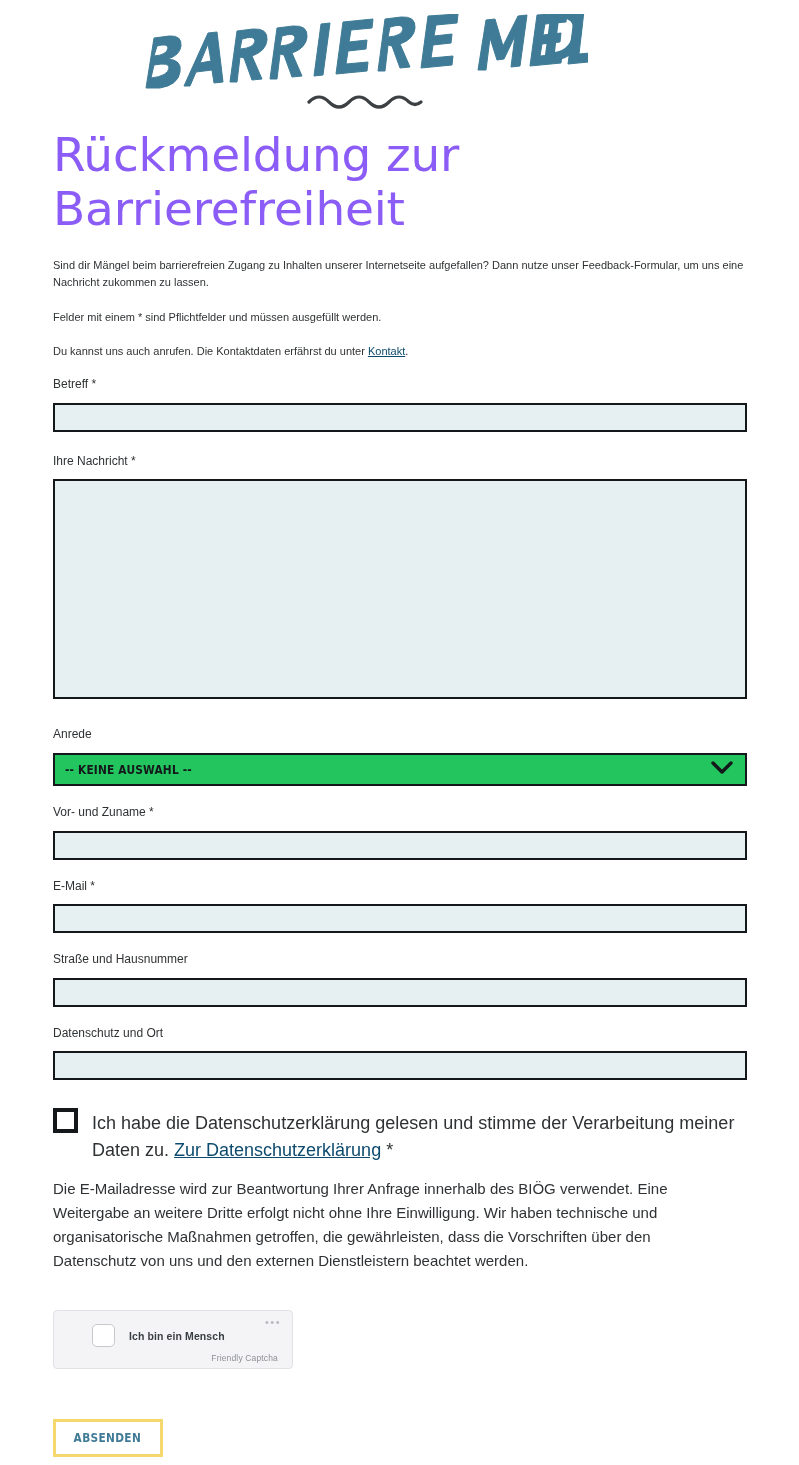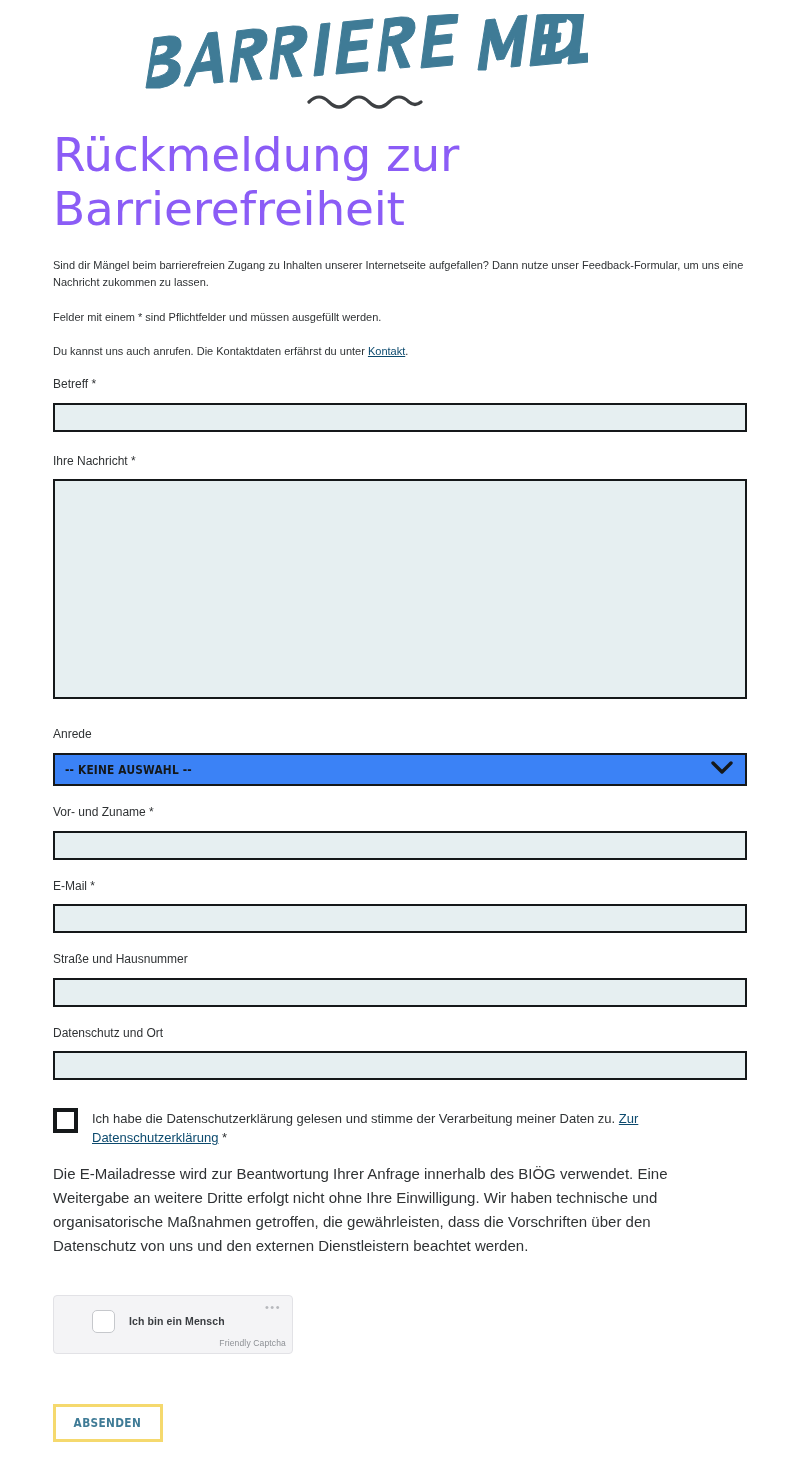--- a/index.html
+++ b/index.html
@@ -98,21 +98,21 @@
 
   
   .select-shell {
     position: relative;
     width: 694px;
     height: 33px;
   }
   .select-box {
     width: 694px;
     height: 33px;
-    background: #3b82f6;
+    background: #22c55e;
     border: 2px solid #15181a;
     display: flex;
     align-items: center;
     padding: 0 10px;
   }
   .select-value {
     font-family: "DejaVu Sans", sans-serif;
     font-weight: 700;
     font-size: 12.5px;
     letter-spacing: 0.2px;
@@ -140,21 +140,21 @@
     flex: 0 0 auto;
     width: 25px;
     height: 25px;
     background: #ffffff;
     border: 4px solid #15181a;
     margin-right: 14px;
     margin-top: 2px;
     cursor: pointer;
   }
   .consent-label {
-    font-size: 13px;
+    font-size: 18px;
     line-height: 1.45;
     color: #2f3234;
     max-width: 655px;
     padding-top: 4px;
   }
 
   p.privacy-note {
     font-size: 15px;
     line-height: 1.6;
     color: #2f3234;
@@ -199,21 +199,21 @@
     position: absolute;
     top: 6px;
     right: 11px;
     font-size: 11px;
     letter-spacing: 1.5px;
     color: #b6b8bc;
     line-height: 1;
   }
   .captcha-brand {
     position: absolute;
-    right: 6px;
+    right: 14px;
     bottom: 5px;
     font-size: 8.5px;
     color: #8d9095;
     letter-spacing: 0.15px;
   }
 
   
   .submit-wrap { margin-top: 50px; padding-bottom: 30px; }
   .submit-btn {
     display: inline-block;

